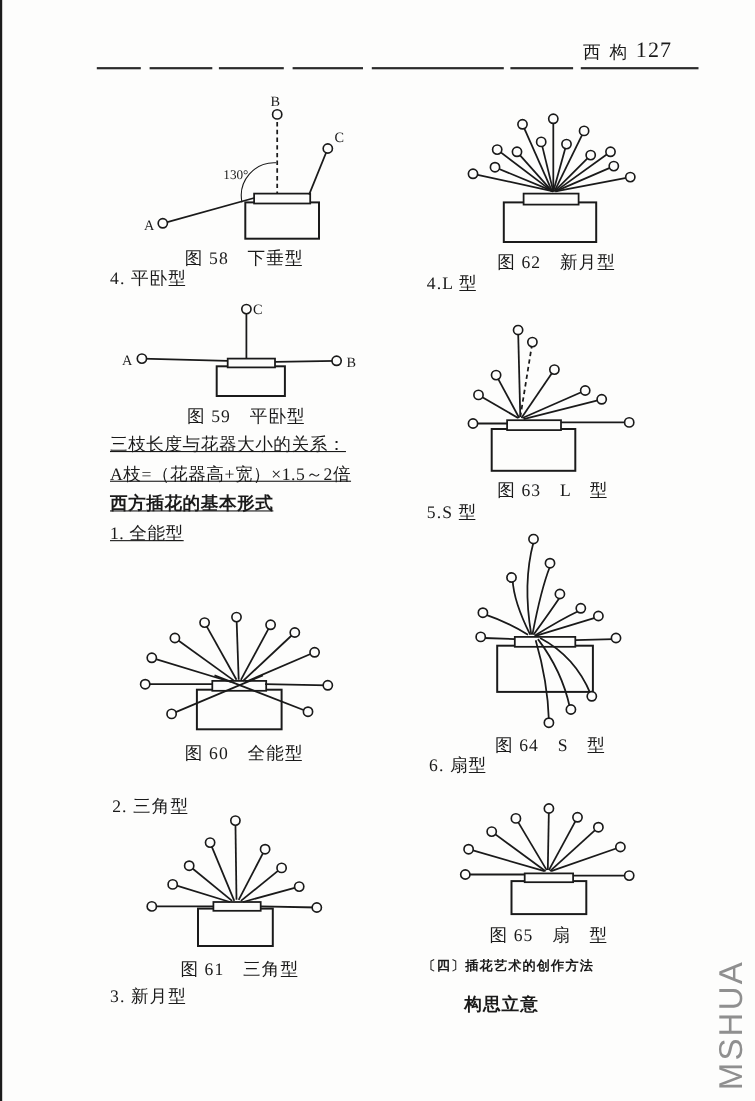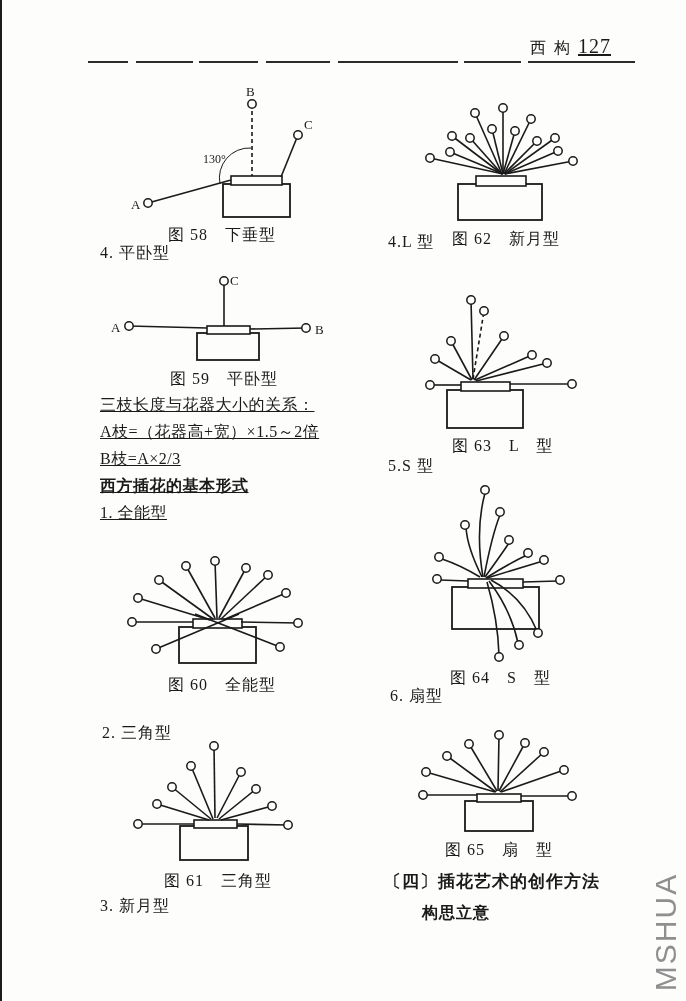--- a/index.html
+++ b/index.html
@@ -8,36 +8,36 @@
   #page{position:absolute;inset:0;}
   .abs{position:absolute;white-space:nowrap;}
   .edge-line{position:absolute;left:0;top:0;width:2px;height:1001px;background:#1c1c1c;}
   .rule-seg{position:absolute;top:61px;height:2px;background:#2b2b2b;}
   .hdr-title{font-size:16px;letter-spacing:8px;}
   .hdr-page{font-size:20px;letter-spacing:1px;}
   .caption{font-size:16px;letter-spacing:1px;}
   .seclabel{font-size:16px;letter-spacing:1px;}
   .bodyline{font-size:16px;height:27px;line-height:27px;letter-spacing:0.5px;}
   .boldgothic{font-family:"Liberation Sans",sans-serif;font-weight:bold;}
-  .h-method{font-size:17px;letter-spacing:1px;text-align:right;}
+  .h-method{font-size:12px;letter-spacing:1px;text-align:right;}
   .h-concept{font-size:16px;letter-spacing:1px;margin-left:40px;}
   .watermark{left:603px;top:912px;width:125px;height:40px;line-height:40px;text-align:center;
     transform:rotate(-90deg);transform-origin:50% 50%;
     font-family:"Liberation Sans",sans-serif;font-size:30px;color:#8f8f8f;letter-spacing:2px;}
   .fig svg{display:block;}
 </style>
 </head>
 <body>
 
 <div id="page">
 
   <div class="edge-line"></div>
 
   <div class="abs hdr-title" style="left:530px;top:38px;text-align:center;">西构</div>
-  <div class="abs hdr-page" style="left:578px;top:35px;text-decoration:underline;">127</div>
+  <div class="abs hdr-page" style="left:578px;top:35px;">127</div>
 
   <div>
     <span class="rule-seg" style="left:88px;width:40px;"></span>
     <span class="rule-seg" style="left:136px;width:57px;"></span>
     <span class="rule-seg" style="left:199px;width:59px;"></span>
     <span class="rule-seg" style="left:266px;width:64px;"></span>
     <span class="rule-seg" style="left:338px;width:120px;"></span>
     <span class="rule-seg" style="left:464px;width:57px;"></span>
     <span class="rule-seg" style="left:528px;width:107px;"></span>
   </div>
@@ -76,21 +76,20 @@
         <text x="16" y="60" font-size="13" fill="#1a1a1a" font-family="&quot;Liberation Serif&quot;, serif">A</text>
         <text x="220" y="62" font-size="13" fill="#1a1a1a" font-family="&quot;Liberation Serif&quot;, serif">B</text>
         <text x="135" y="13" font-size="13" fill="#1a1a1a" font-family="&quot;Liberation Serif&quot;, serif">C</text>
       </svg>
     </div>
   <div class="abs caption" style="left:170px;top:369px;">图 59　平卧型</div>
 
   <div class="abs" style="left:100px;top:391px;text-decoration:underline;">
     <div class="bodyline">三枝长度与花器大小的关系：</div>
     <div class="bodyline">A枝=（花器高+宽）×1.5～2倍</div>
-    <div class="bodyline">B枝=A×2/3</div>
     <div class="bodyline boldgothic">西方插花的基本形式</div>
     <div class="bodyline">1. 全能型</div>
   </div>
 
   <div class="abs fig" style="left:120px;top:550px;">
       <svg width="220" height="125" viewBox="0 0 220 125">
         <rect x="59" y="77" width="77" height="36" fill="#fdfdfc" stroke="#1a1a1a" stroke-width="1.8"></rect>
         <rect x="73" y="69" width="49" height="9" fill="#fdfdfc" stroke="#1a1a1a" stroke-width="1.6"></rect>
         <line x1="97" y1="68" x2="95" y2="11" stroke="#1a1a1a" stroke-width="1.6"></line>
         <line x1="95" y1="68" x2="66" y2="16" stroke="#1a1a1a" stroke-width="1.6"></line>
@@ -175,21 +174,21 @@
         <circle cx="100" cy="36" r="4.2" fill="#fdfdfc" stroke="#1a1a1a" stroke-width="1.5"></circle>
         <circle cx="116" cy="24" r="4.2" fill="#fdfdfc" stroke="#1a1a1a" stroke-width="1.5"></circle>
         <circle cx="122" cy="46" r="4.2" fill="#fdfdfc" stroke="#1a1a1a" stroke-width="1.5"></circle>
         <circle cx="140" cy="43" r="4.2" fill="#fdfdfc" stroke="#1a1a1a" stroke-width="1.5"></circle>
         <circle cx="143" cy="56" r="4.2" fill="#fdfdfc" stroke="#1a1a1a" stroke-width="1.5"></circle>
         <circle cx="158" cy="66" r="4.2" fill="#fdfdfc" stroke="#1a1a1a" stroke-width="1.5"></circle>
       </svg>
     </div>
   <div class="abs caption" style="left:452px;top:229px;">图 62　新月型</div>
 
-  <div class="abs seclabel" style="left:388px;top:232px;">4.L 型</div>
+  <div class="abs seclabel" style="left:388px;top:248px;">4.L 型</div>
 
   <div class="abs fig" style="left:420px;top:295px;">
       <svg width="200" height="140" viewBox="0 0 200 140">
         <rect x="27" y="95" width="76" height="38" fill="#fdfdfc" stroke="#1a1a1a" stroke-width="1.8"></rect>
         <rect x="41" y="87" width="49" height="9" fill="#fdfdfc" stroke="#1a1a1a" stroke-width="1.6"></rect>
         <line x1="53" y1="84" x2="51" y2="5" stroke="#1a1a1a" stroke-width="1.6"></line>
         <line x1="53" y1="84" x2="64" y2="16" stroke="#1a1a1a" stroke-width="1.6" stroke-dasharray="4 3"></line>
         <line x1="54" y1="85" x2="84" y2="41" stroke="#1a1a1a" stroke-width="1.6"></line>
         <line x1="52" y1="85" x2="31" y2="46" stroke="#1a1a1a" stroke-width="1.6"></line>
         <line x1="51" y1="85" x2="15" y2="64" stroke="#1a1a1a" stroke-width="1.6"></line>

